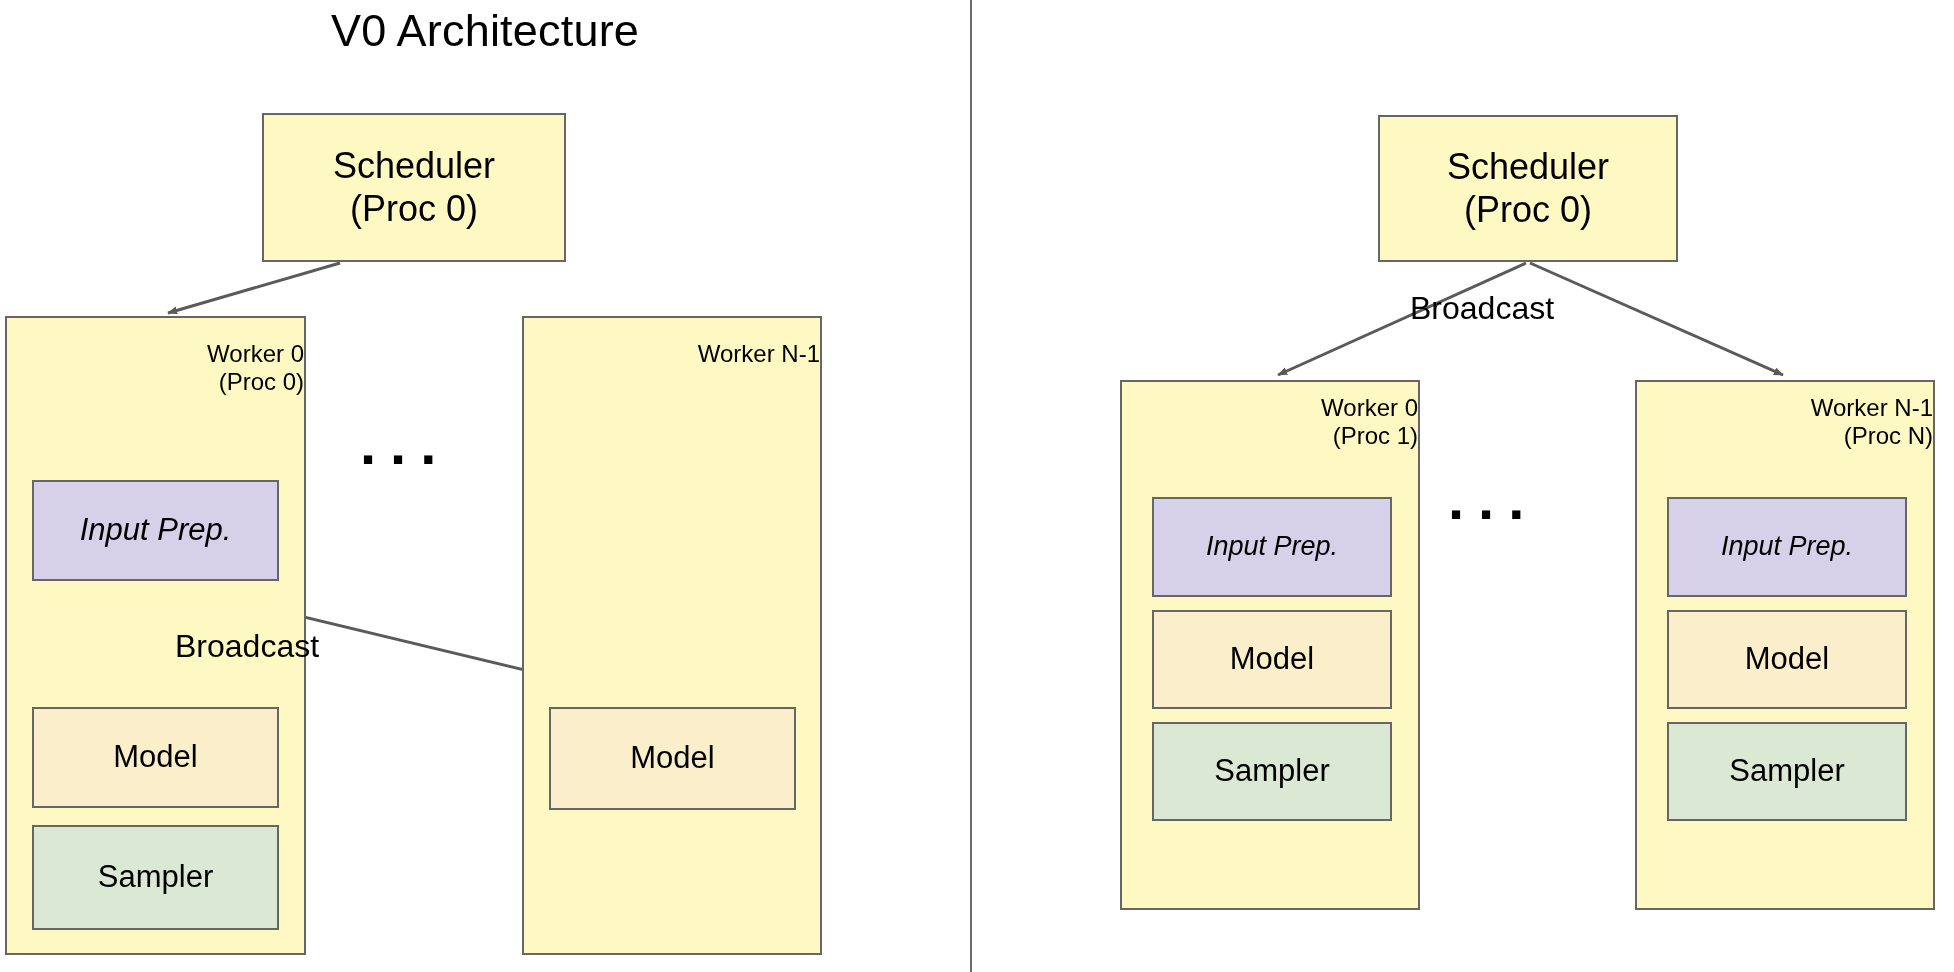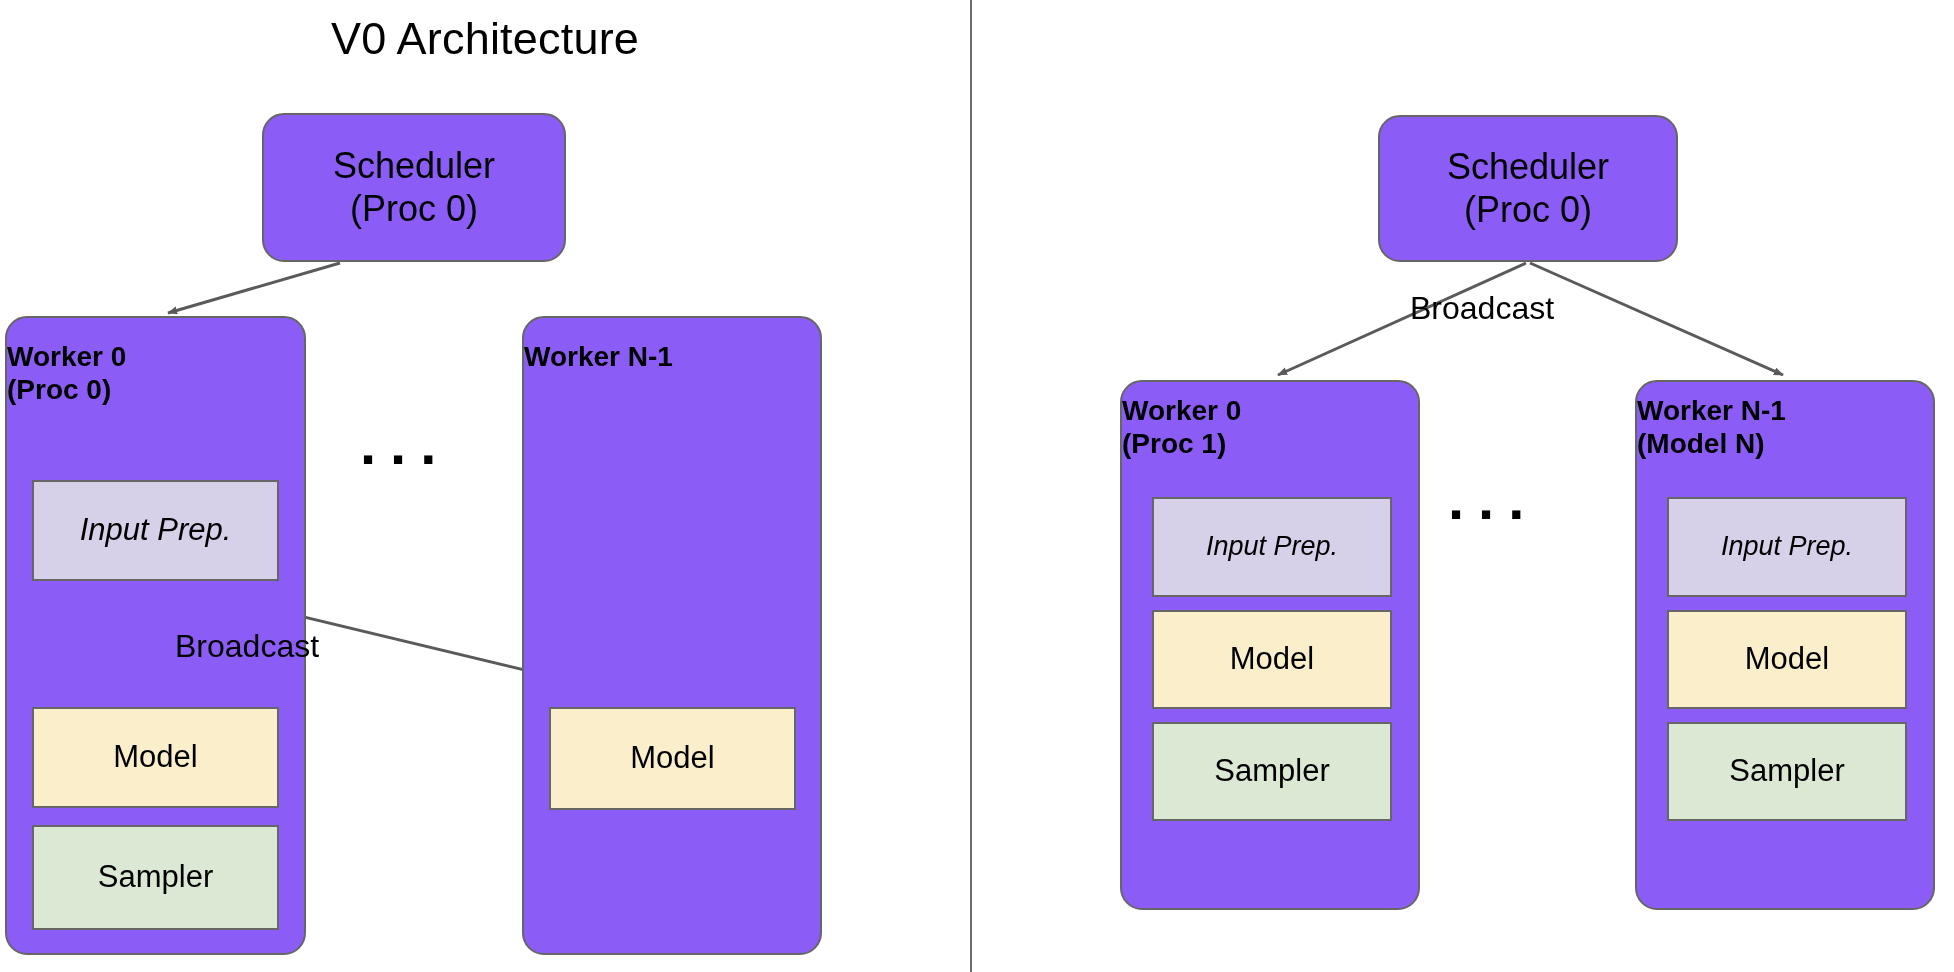--- a/index.html
+++ b/index.html
@@ -31,21 +31,21 @@
     position: absolute;
     left: 970px;
     top: 0;
     width: 2px;
     height: 972px;
     background: #6b6b6b;
   }
 
   .panel-title {
     position: absolute;
-    top: 8px;
+    top: 0;
     width: 100%;
     text-align: center;
     font-size: 45px;
     line-height: 62px;
     letter-spacing: 0.2px;
     white-space: nowrap;
   }
 
   
   .node {
@@ -56,35 +56,34 @@
     flex-direction: column;
     align-items: center;
     justify-content: center;
     text-align: center;
     line-height: 1.18;
   }
   .node.topalign {
     justify-content: flex-start;
   }
 
-  .grey   { background: #8b5cf6; border-radius: 22px; }
+  .grey   { background: #fef9c3; }
   .purple { background: #d6d0e8; font-style: italic; }
   .yellow { background: #fbeecb; text-align: center; }
   .green  { background: #dbe8d3; justify-content: center; }
 
   .scheduler  { font-size: 36px; }
   .workerbox  { font-size: 36px; }
   .worker-title {
     position: absolute;
     left: 0;
     width: 100%;
-    text-align: left;
+    text-align: right;
     line-height: 1.18;
-    font-size: 28px;
-    font-weight: bold;
+    font-size: 24px;
   }
   .inner-lbl { font-size: 31px; }
   .inner-lbl-sm { font-size: 27px; }
 
   
   .dots {
     position: absolute;
     font-size: 58px;
     font-weight: bold;
     letter-spacing: 14px;
@@ -206,21 +205,21 @@
         <span>Model</span>
       </div>
       <div class="node green inner-lbl" style="left:30px; top:340px; width:240px; height:99px;">
         <span>Sampler</span>
       </div>
     </div>
 
     <div class="node grey workerbox topalign" style="left:657px; top:380px; width:300px; height:530px;">
       <div class="worker-title" style="top:12px;">
         <div>Worker N-1</div>
-        <div>(Model N)</div>
+        <div>(Proc N)</div>
       </div>
       <div class="node purple inner-lbl-sm" style="left:30px; top:115px; width:240px; height:100px;">
         <span>Input Prep.</span>
       </div>
       <div class="node yellow inner-lbl" style="left:30px; top:228px; width:240px; height:99px;">
         <span>Model</span>
       </div>
       <div class="node green inner-lbl" style="left:30px; top:340px; width:240px; height:99px;">
         <span>Sampler</span>
       </div>

